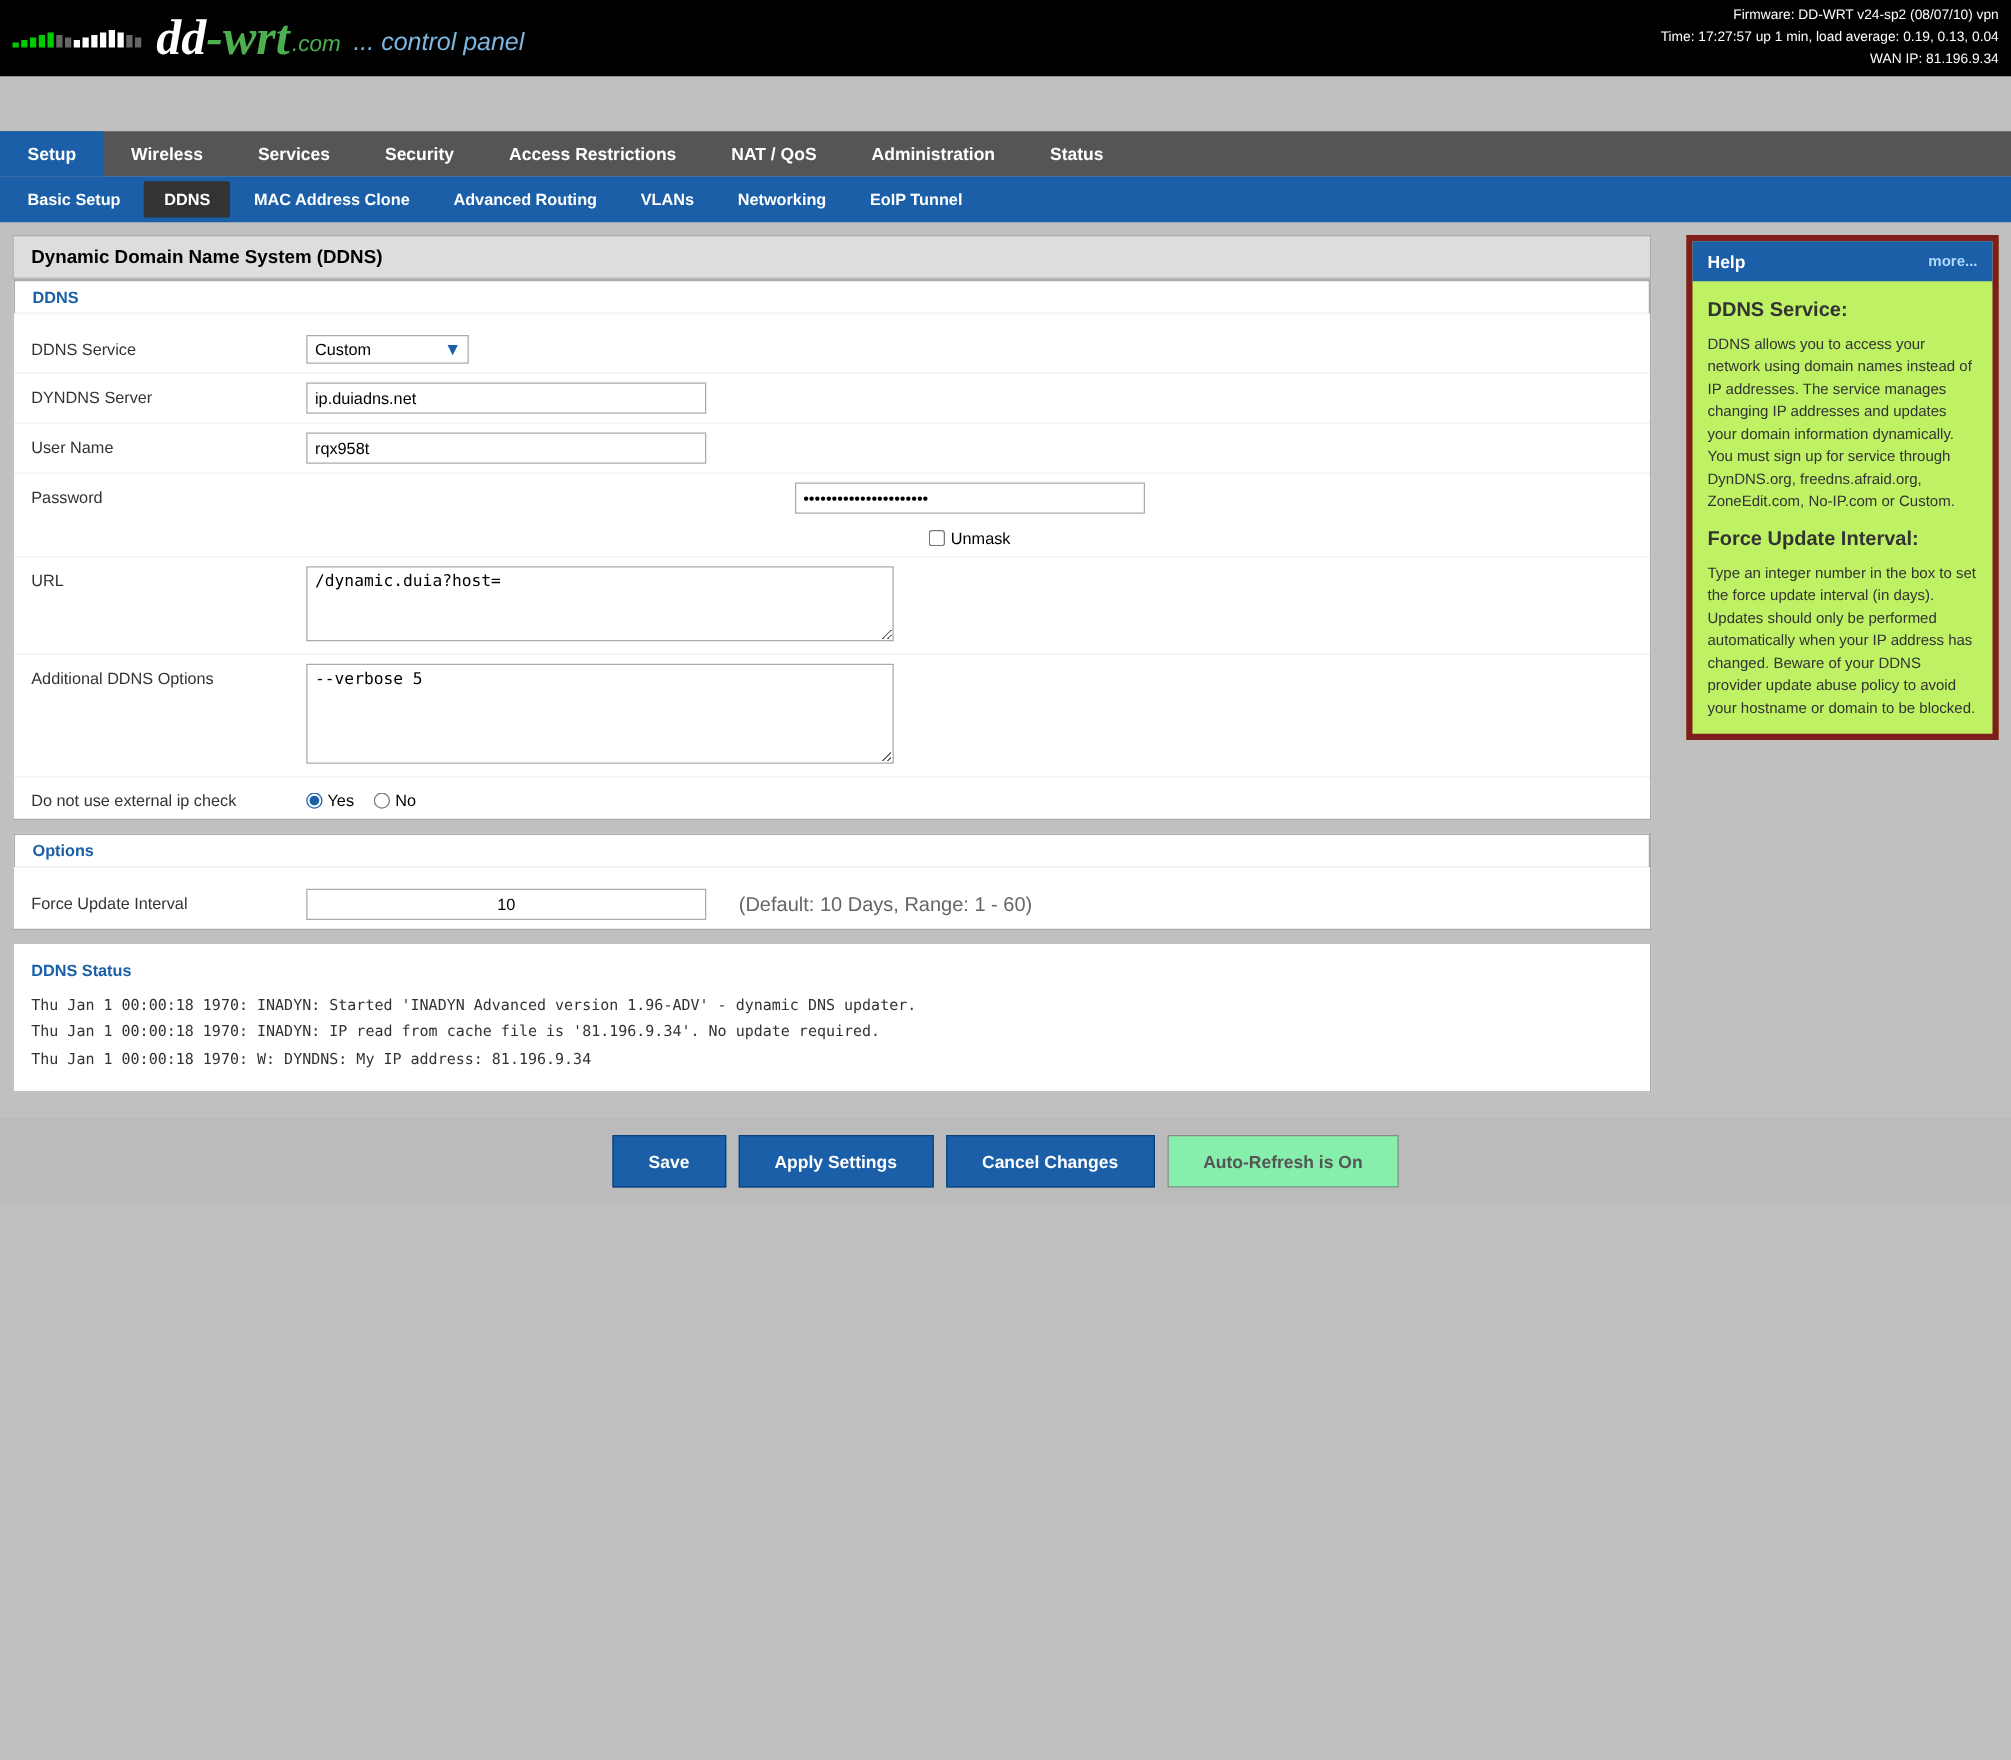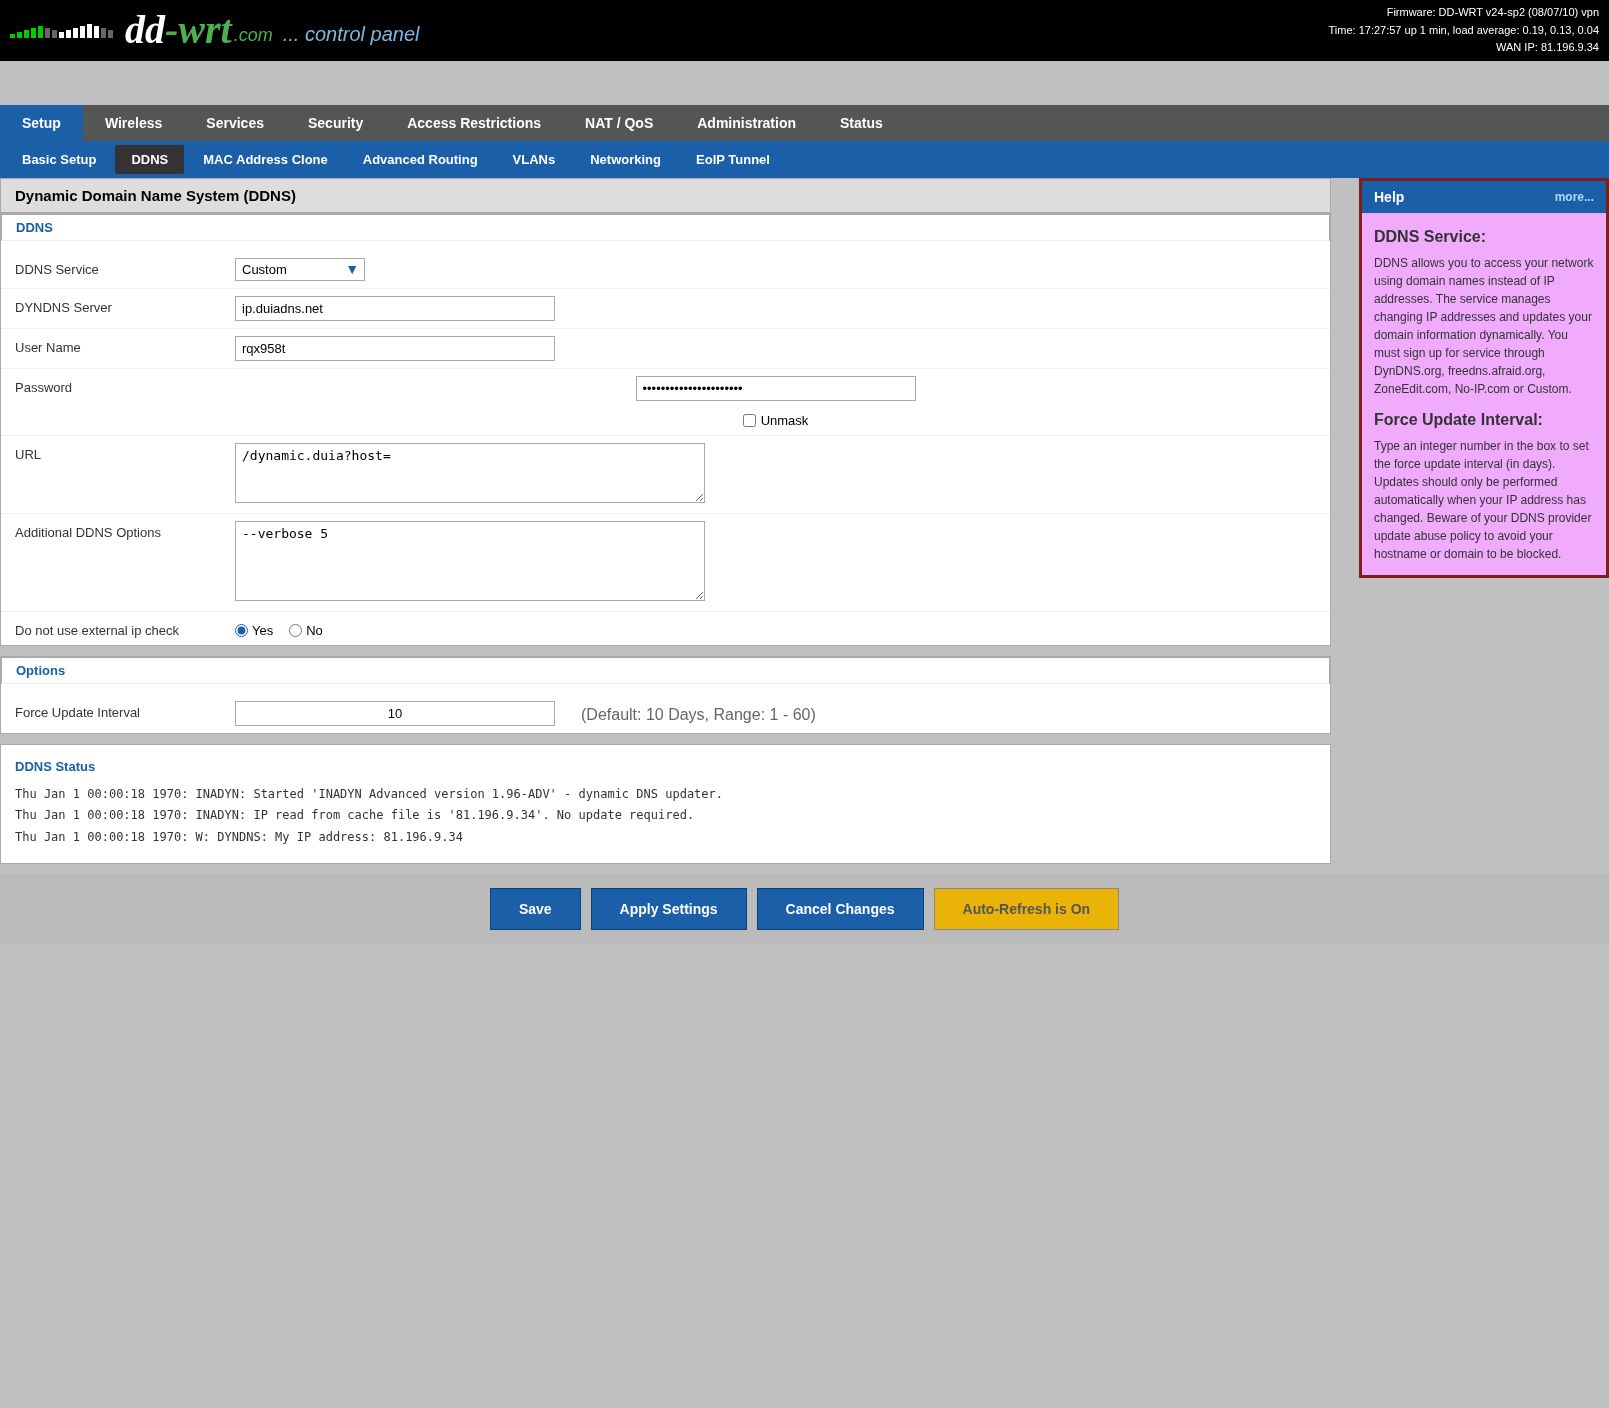--- a/index.html
+++ b/index.html
@@ -14,21 +14,21 @@
     .top-nav { background: #555; display: flex; margin-top: 44px; }
     .top-nav a { color: white; text-decoration: none; padding: 10px 22px; font-size: 14px; font-weight: bold; display: block; }
     .top-nav a.active { background: #1a5fa8; color: white; }
 
     
     .sub-nav { background: #1a5fa8; display: flex; padding: 4px 6px; gap: 3px; }
     .sub-nav a { color: white; text-decoration: none; padding: 7px 16px; font-size: 13px; font-weight: bold; border-radius: 2px; }
     .sub-nav a.active { background: #333; color: white; }
 
     
-    .page-content { display: flex; gap: 28px; background: #c0c0c0; }
+    .page-content { display: flex; gap: 28px; padding: 10px; background: #c0c0c0; }
     .main-panel { flex: 1; }
     .side-panel { width: 250px; }
 
     
     .section-title-bar { background: #ddd; border: 1px solid #aaa; padding: 8px 14px; font-size: 15px; font-weight: bold; color: #000; margin-bottom: 0; }
     .form-row { display: flex; align-items: flex-start; padding: 7px 14px; border-bottom: 1px solid #f0f0f0; }
     .form-row:last-child { border-bottom: none; }
     .form-label { width: 220px; color: #333; font-size: 13px; padding-top: 4px; flex-shrink: 0; }
     .form-control-area { flex: 1; }
 
@@ -49,40 +49,40 @@
       border: 1px solid #aaa;
       padding: 3px 6px;
       font-size: 13px;
       background: white;
       width: 130px;
     }
     .radio-group { display: flex; align-items: center; gap: 16px; padding-top: 4px; }
     .radio-item { display: flex; align-items: center; gap: 4px; }
 
     
-    .help-panel { background: #f0abfc; border: 3px solid #7f1d1d; }
+    .help-panel { background: #bef264; border: 5px solid #7f1d1d; }
     .help-header { background: #1a5fa8; color: white; padding: 8px 12px; display: flex; justify-content: space-between; align-items: center; font-size: 14px; font-weight: bold; }
     .help-more { color: #add8ff; font-size: 12px; text-decoration: none; }
     .help-body { padding: 12px; font-size: 12px; line-height: 1.5; color: #333; }
     .help-body h4 { font-size: 16px; margin-bottom: 5px; margin-top: 10px; }
     .help-body h4:first-child { margin-top: 0; }
 
     
     .status-section { background: white; border: 1px solid #aaa; margin-bottom: 10px; padding: 14px; }
     .status-section-header { font-size: 13px; font-weight: bold; color: #1a5fa8; margin-bottom: 10px; }
     .status-log { font-family: monospace; font-size: 12px; color: #333; line-height: 1.8; }
 
     
     .options-note { font-size: 16px; color: #666; margin-left: 12px; padding-top: 4px; }
 
     
     .footer-bar { background: #bbb; padding: 14px; display: flex; justify-content: center; gap: 10px; margin-top: 0; }
     .btn { padding: 12px 28px; font-size: 14px; font-weight: bold; cursor: pointer; border: 1px solid #555; }
     .btn-blue { background: #1a5fa8; color: white; border-color: #0a3f78; }
-    .btn-gray { background: #eab308; color: #555; border-color: #888; cursor: default; }
+    .btn-gray { background: #86efac; color: #555; border-color: #888; cursor: default; }
 
     
     .force-update-area { display: flex; align-items: center; gap: 14px; }
     .force-update-input { width: 60px; border: 1px solid #aaa; padding: 4px 6px; font-size: 13px; text-align: center; }
 
     
     .outer-box { border: 1px solid #aaa; background: white; margin-bottom: 10px; }
     .outer-box .section-label { background: white; padding: 5px 14px; font-weight: bold; font-size: 13px; color: #1a5fa8; border-bottom: 1px solid #eee; }
 
     

